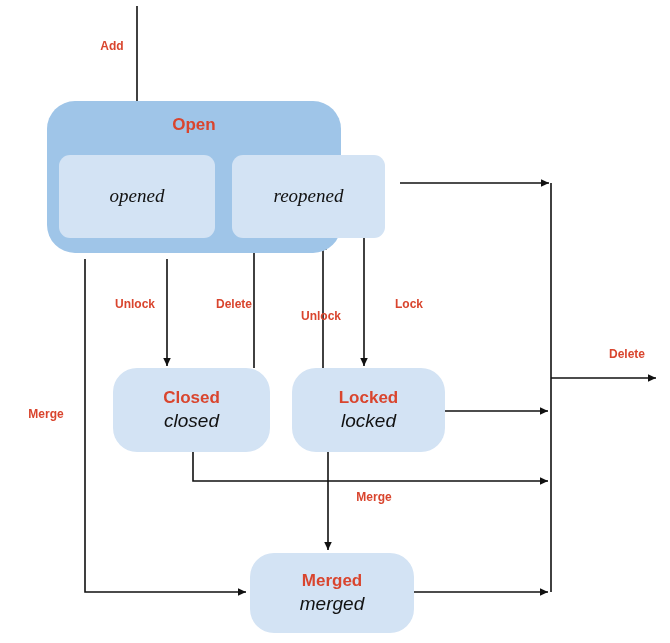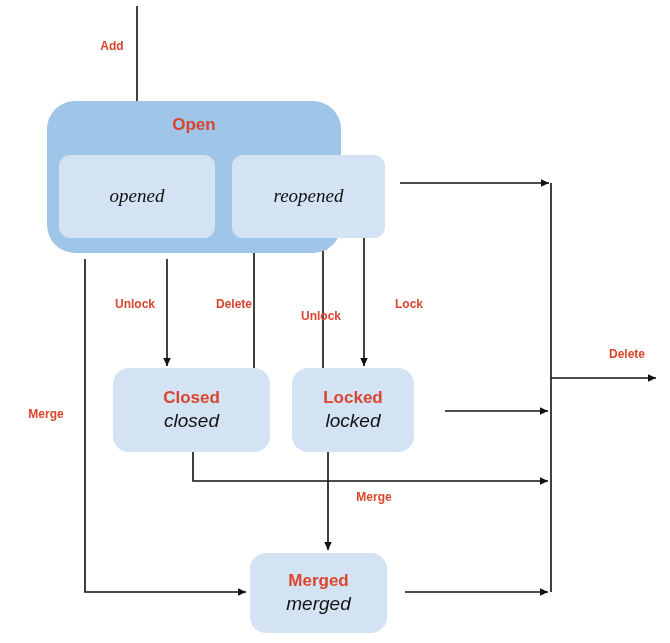--- a/index.html
+++ b/index.html
@@ -50,25 +50,25 @@
   }
   .substate{
     background:var(--state-fill);
     border-radius:11px;
     font-family:Liberation Serif, serif;
   }
   .substate-opened{left:59px;top:155px;width:156px;height:83px;}
   .substate-reopened{left:232px;top:155px;width:153px;height:83px;}
   .state{
     background:var(--state-fill);
-    border-radius:16px;
+    border-radius:24px;
   }
   .state-closed{left:113px;top:368px;width:157px;height:84px;}
-  .state-locked{left:292px;top:368px;width:122px;height:84px;}
-  .state-merged{left:250px;top:553px;width:137px;height:80px;}
+  .state-locked{left:292px;top:368px;width:153px;height:84px;}
+  .state-merged{left:250px;top:553px;width:164px;height:80px;}
   .state-title{
     color:var(--accent-red);
     font-weight:bold;font-size:17px;
   }
   .state-name{
     font-style:italic;
     font-size:19px;
     color:var(--line);
   }
   .edge-label{

